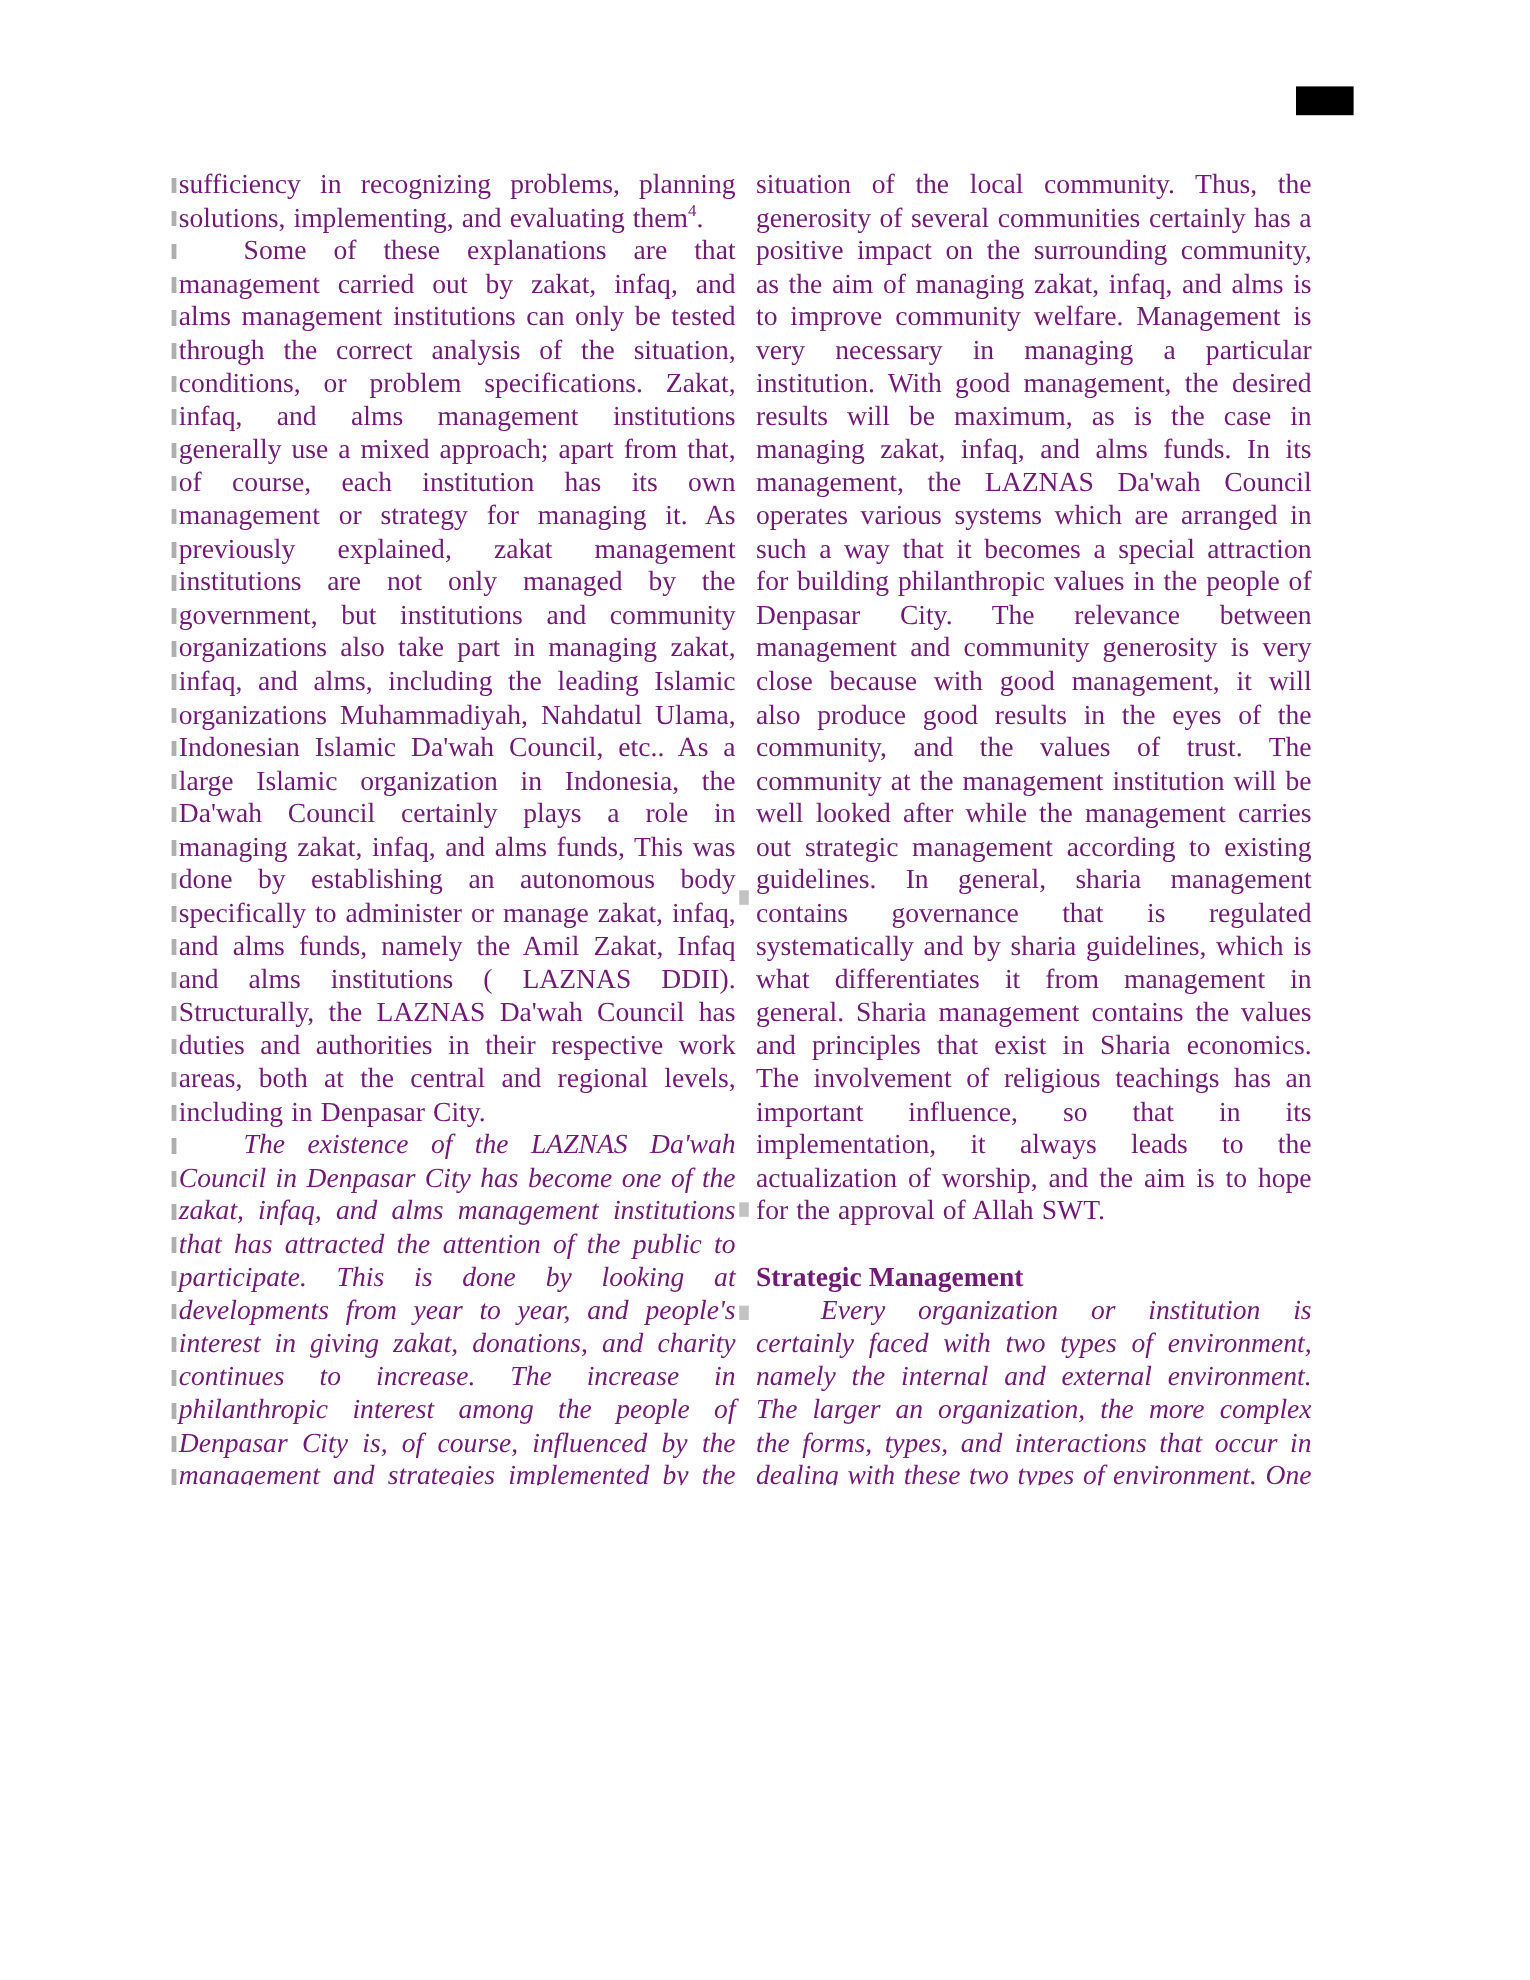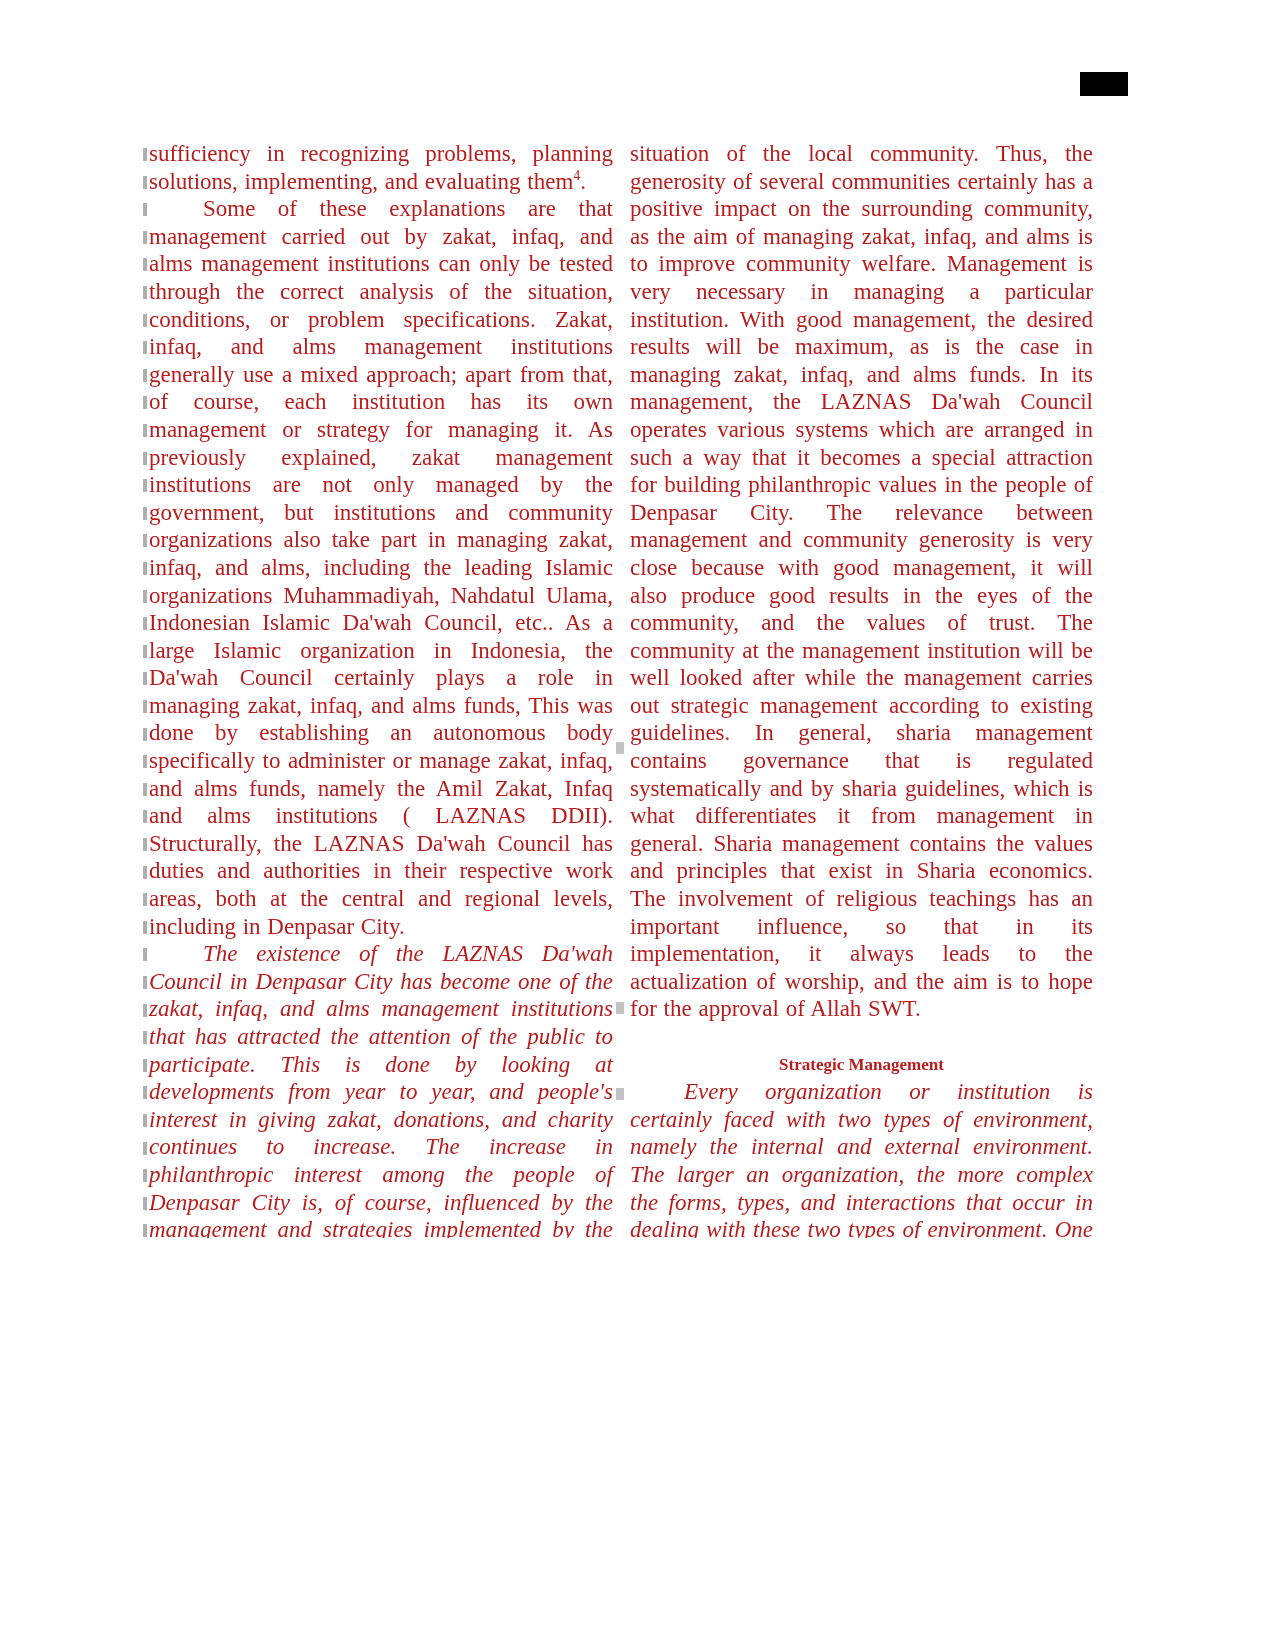--- a/index.html
+++ b/index.html
@@ -1,42 +1,41 @@
 <!DOCTYPE html>
 <html><head>
 <meta charset="utf-8">
 <style>
   html,body{margin:0;padding:0;background:#ffffff;}
   .page{
     position:relative;
     width:1275px;height:1238px;
     background:#ffffff;
     font-family:"Liberation Serif", serif;
-    color:#b91c1c;
+    color:#701a75;
     overflow:hidden;
   }
   .col{position:absolute;top:140px;}
   .col-left{left:149px;width:464px;}
   .col-right{left:630px;width:463px;}
   .col p{
     margin:0;
     font-size:23px;
     line-height:27.6px;
     text-align:justify;
     word-spacing:1px;
   }
   .indent{text-indent:54px;}
   .force{text-align-last:justify;font-style:italic;}
   sup{font-size:14px;line-height:0;}
   h2{
     margin:27.6px 0 0 0;
-    font-size:17px;
+    font-size:23px;
     line-height:27.6px;
     font-weight:bold;
-    text-align:center;
   }
   
   .redaction-box{position:absolute;left:1080px;top:72px;width:48px;height:24px;background:#000;}
   
   .margin-ticks{
     position:absolute;left:143px;top:148px;width:4px;height:1170px;
     background:repeating-linear-gradient(to bottom,rgba(95,95,95,.5) 0 13px,transparent 13px 27.6px);
   }
   .smudge{position:absolute;background:#8a8a8a;}
   .edge-mark{position:absolute;background:#c2c2c2;}

